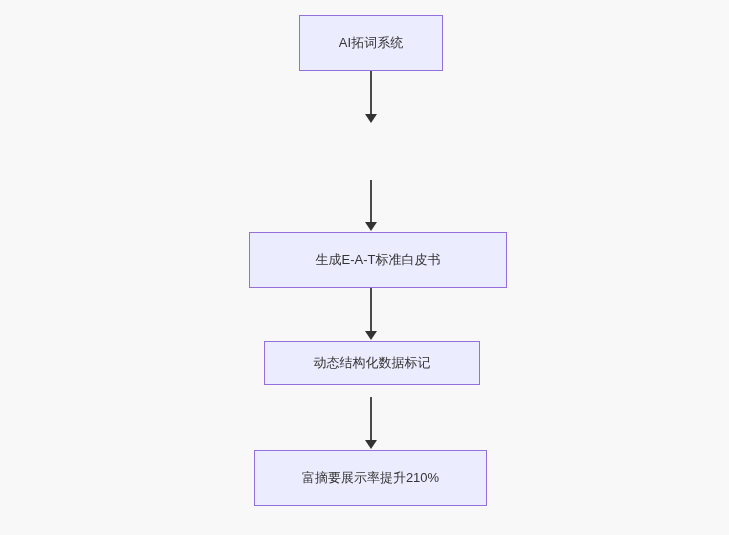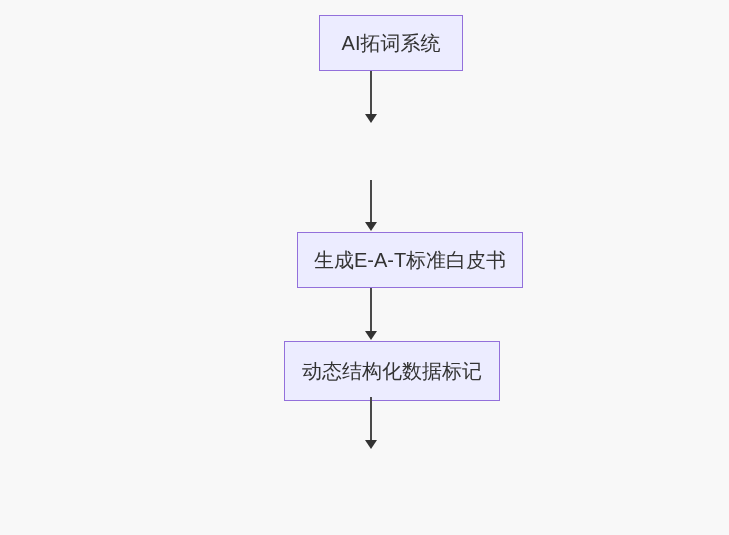--- a/index.html
+++ b/index.html
@@ -17,32 +17,31 @@
   .canvas {
     position: absolute;
     inset: 0;
   }
   .node {
     position: absolute;
     box-sizing: border-box;
     background: #ECECFF;
     border: 1.5px solid #9370DB;
     color: #333333;
-    font-size: 20px;
+    font-size: 13px;
     display: flex;
     align-items: center;
     justify-content: center;
     text-align: left;
     white-space: nowrap;
-    margin-left: 20px;
   }
   .node-1 { left: 299px; top: 15px;  width: 144px; height: 56px; }
   .node-2 { left: 274px; top: 124px; width: 192px; height: 56px; }
-  .node-3 { left: 277px; top: 232px; width: 226px; height: 56px; }
-  .node-4 { left: 264px; top: 341px; width: 216px; height: 60px; }
+  .node-3 { left: 249px; top: 232px; width: 258px; height: 56px; }
+  .node-4 { left: 264px; top: 341px; width: 216px; height: 44px; }
   .node-5 { left: 254px; top: 450px; width: 233px; height: 56px; }
 
   .arrow {
     position: absolute;
     left: 365px;
     width: 12px;
   }
   .arrow-1 { top: 71px;  height: 52px; }
   .arrow-2 { top: 180px; height: 51px; }
   .arrow-3 { top: 288px; height: 52px; }
@@ -100,14 +99,17 @@
 
   <div class="node node-4">
     <span>动态结构化数据标记</span>
   </div>
 
   <div class="arrow arrow-4">
     <div class="arrow-line"></div>
     <div class="arrow-head"></div>
   </div>
 
+  <div class="node node-5">
+    <span>富摘要展示率提升210%</span>
+  </div>
 
 </div>
 
 </body></html>

